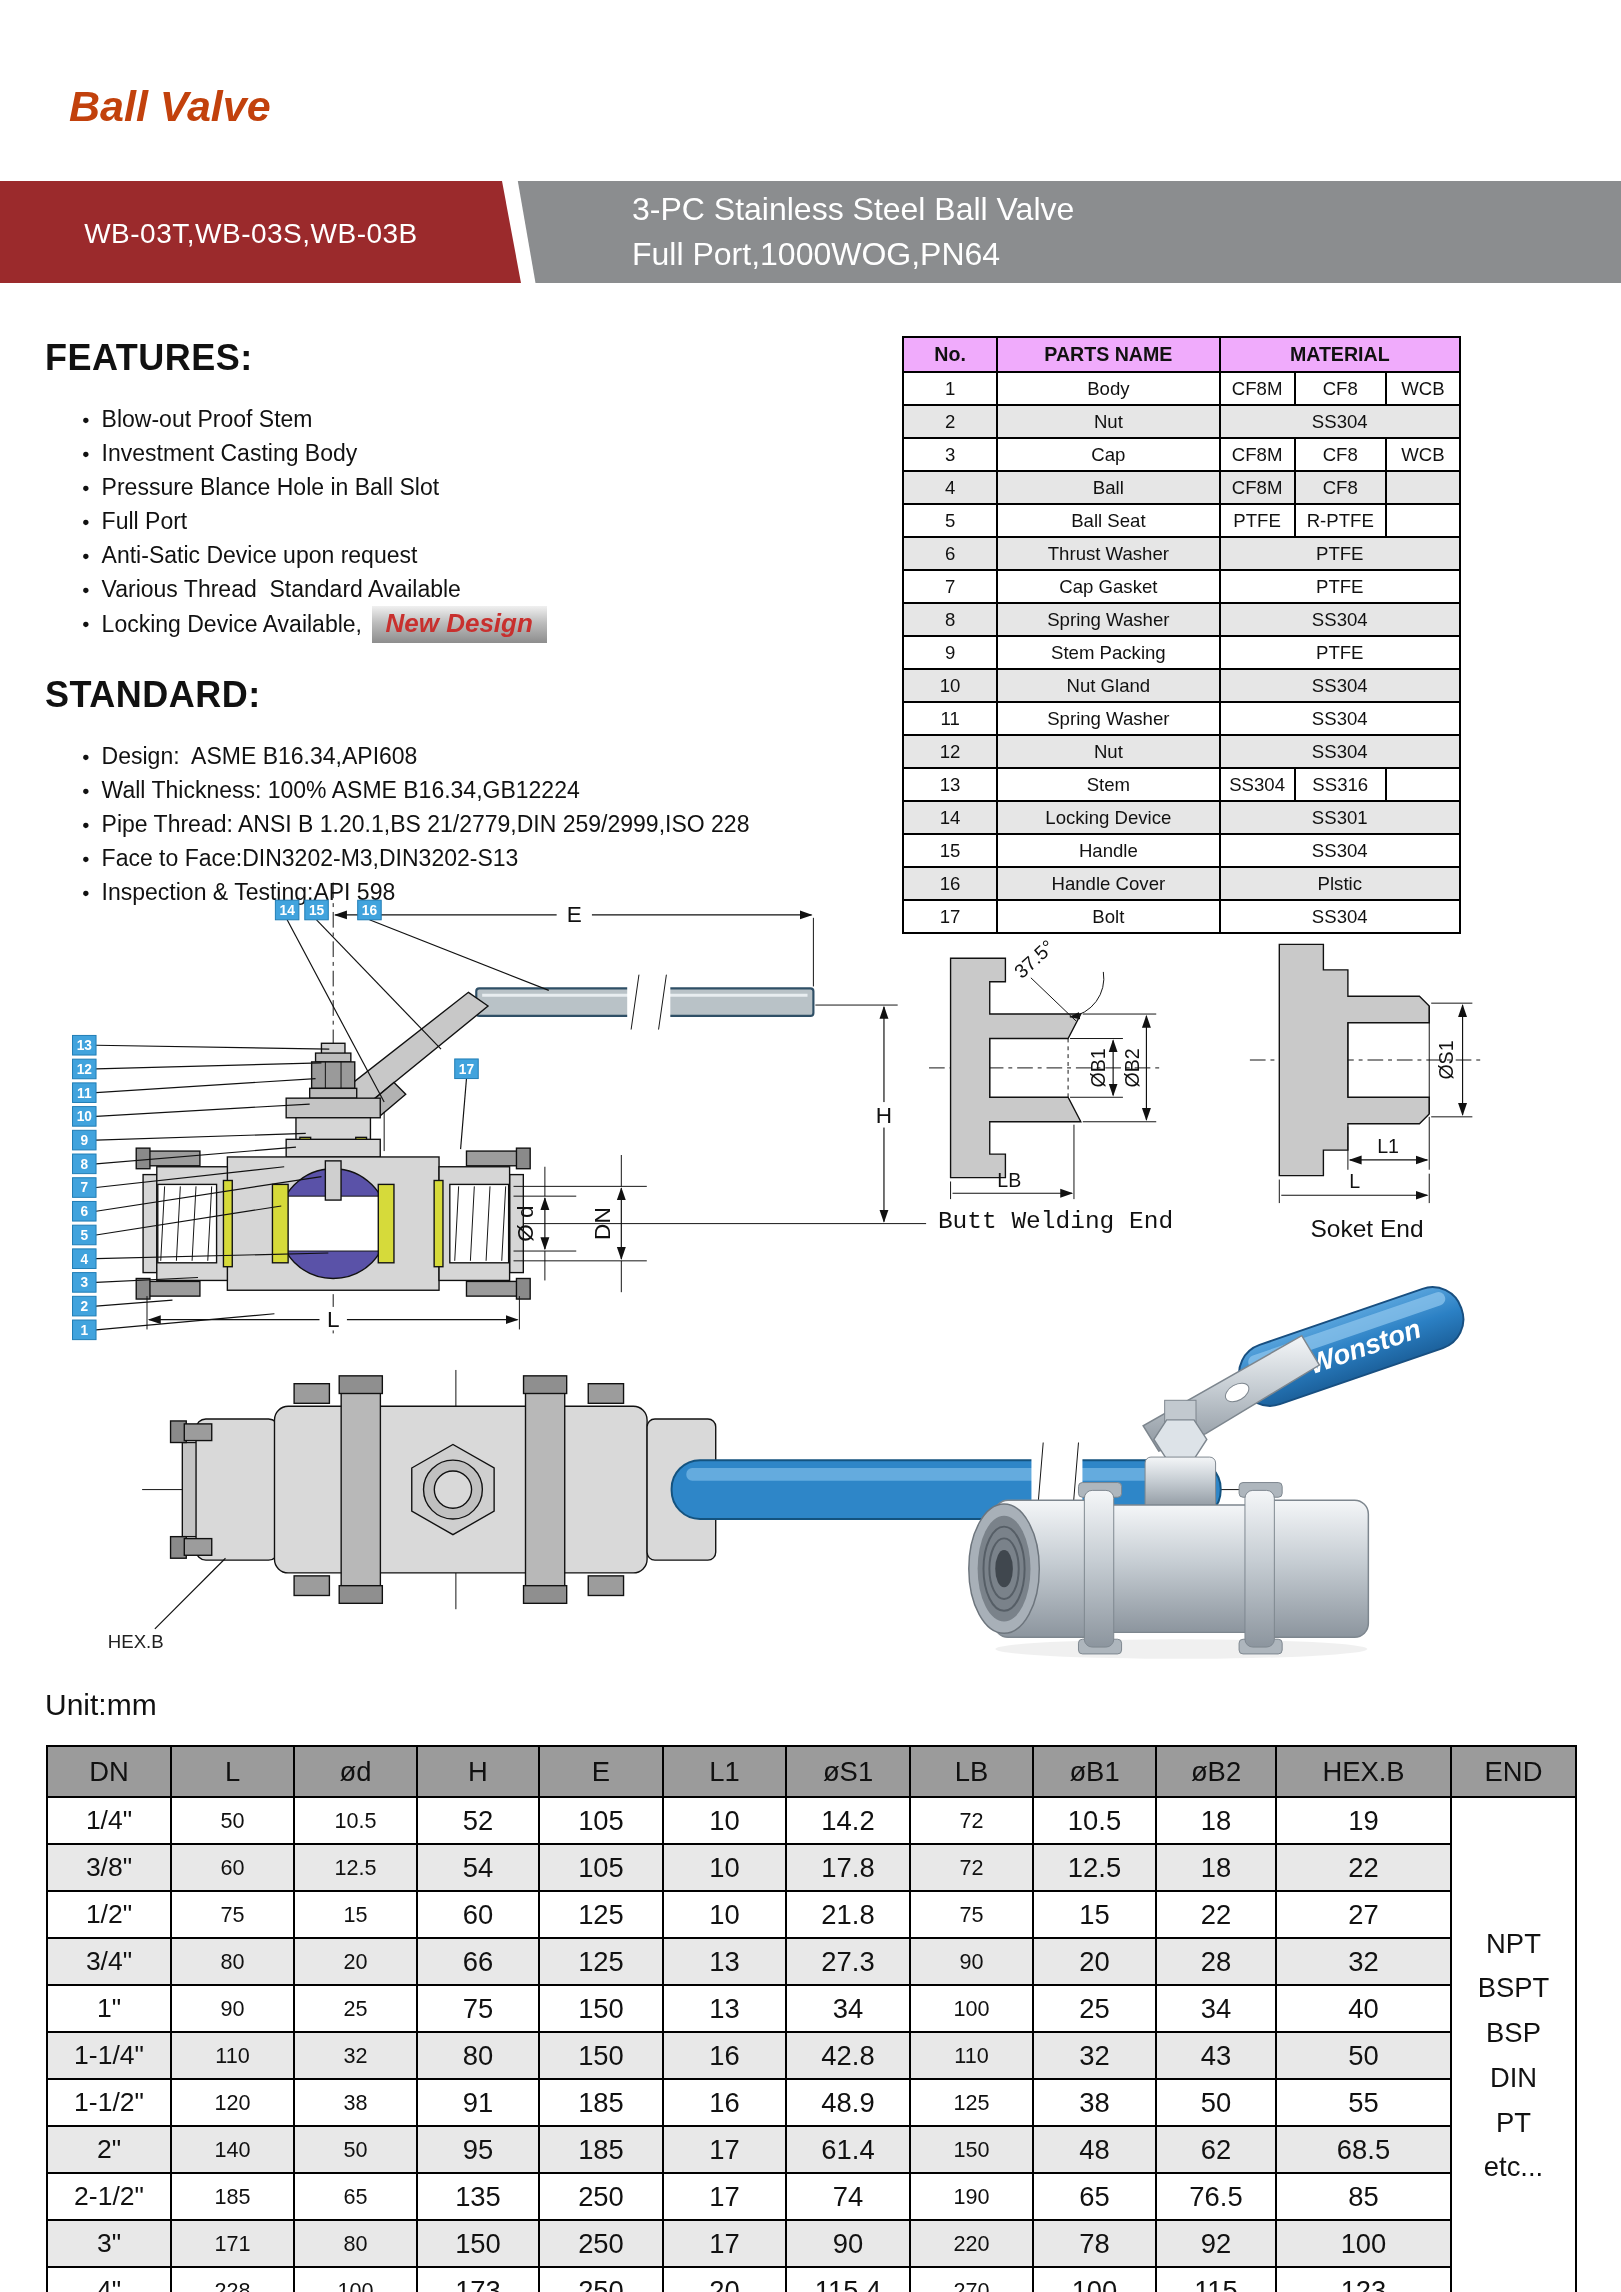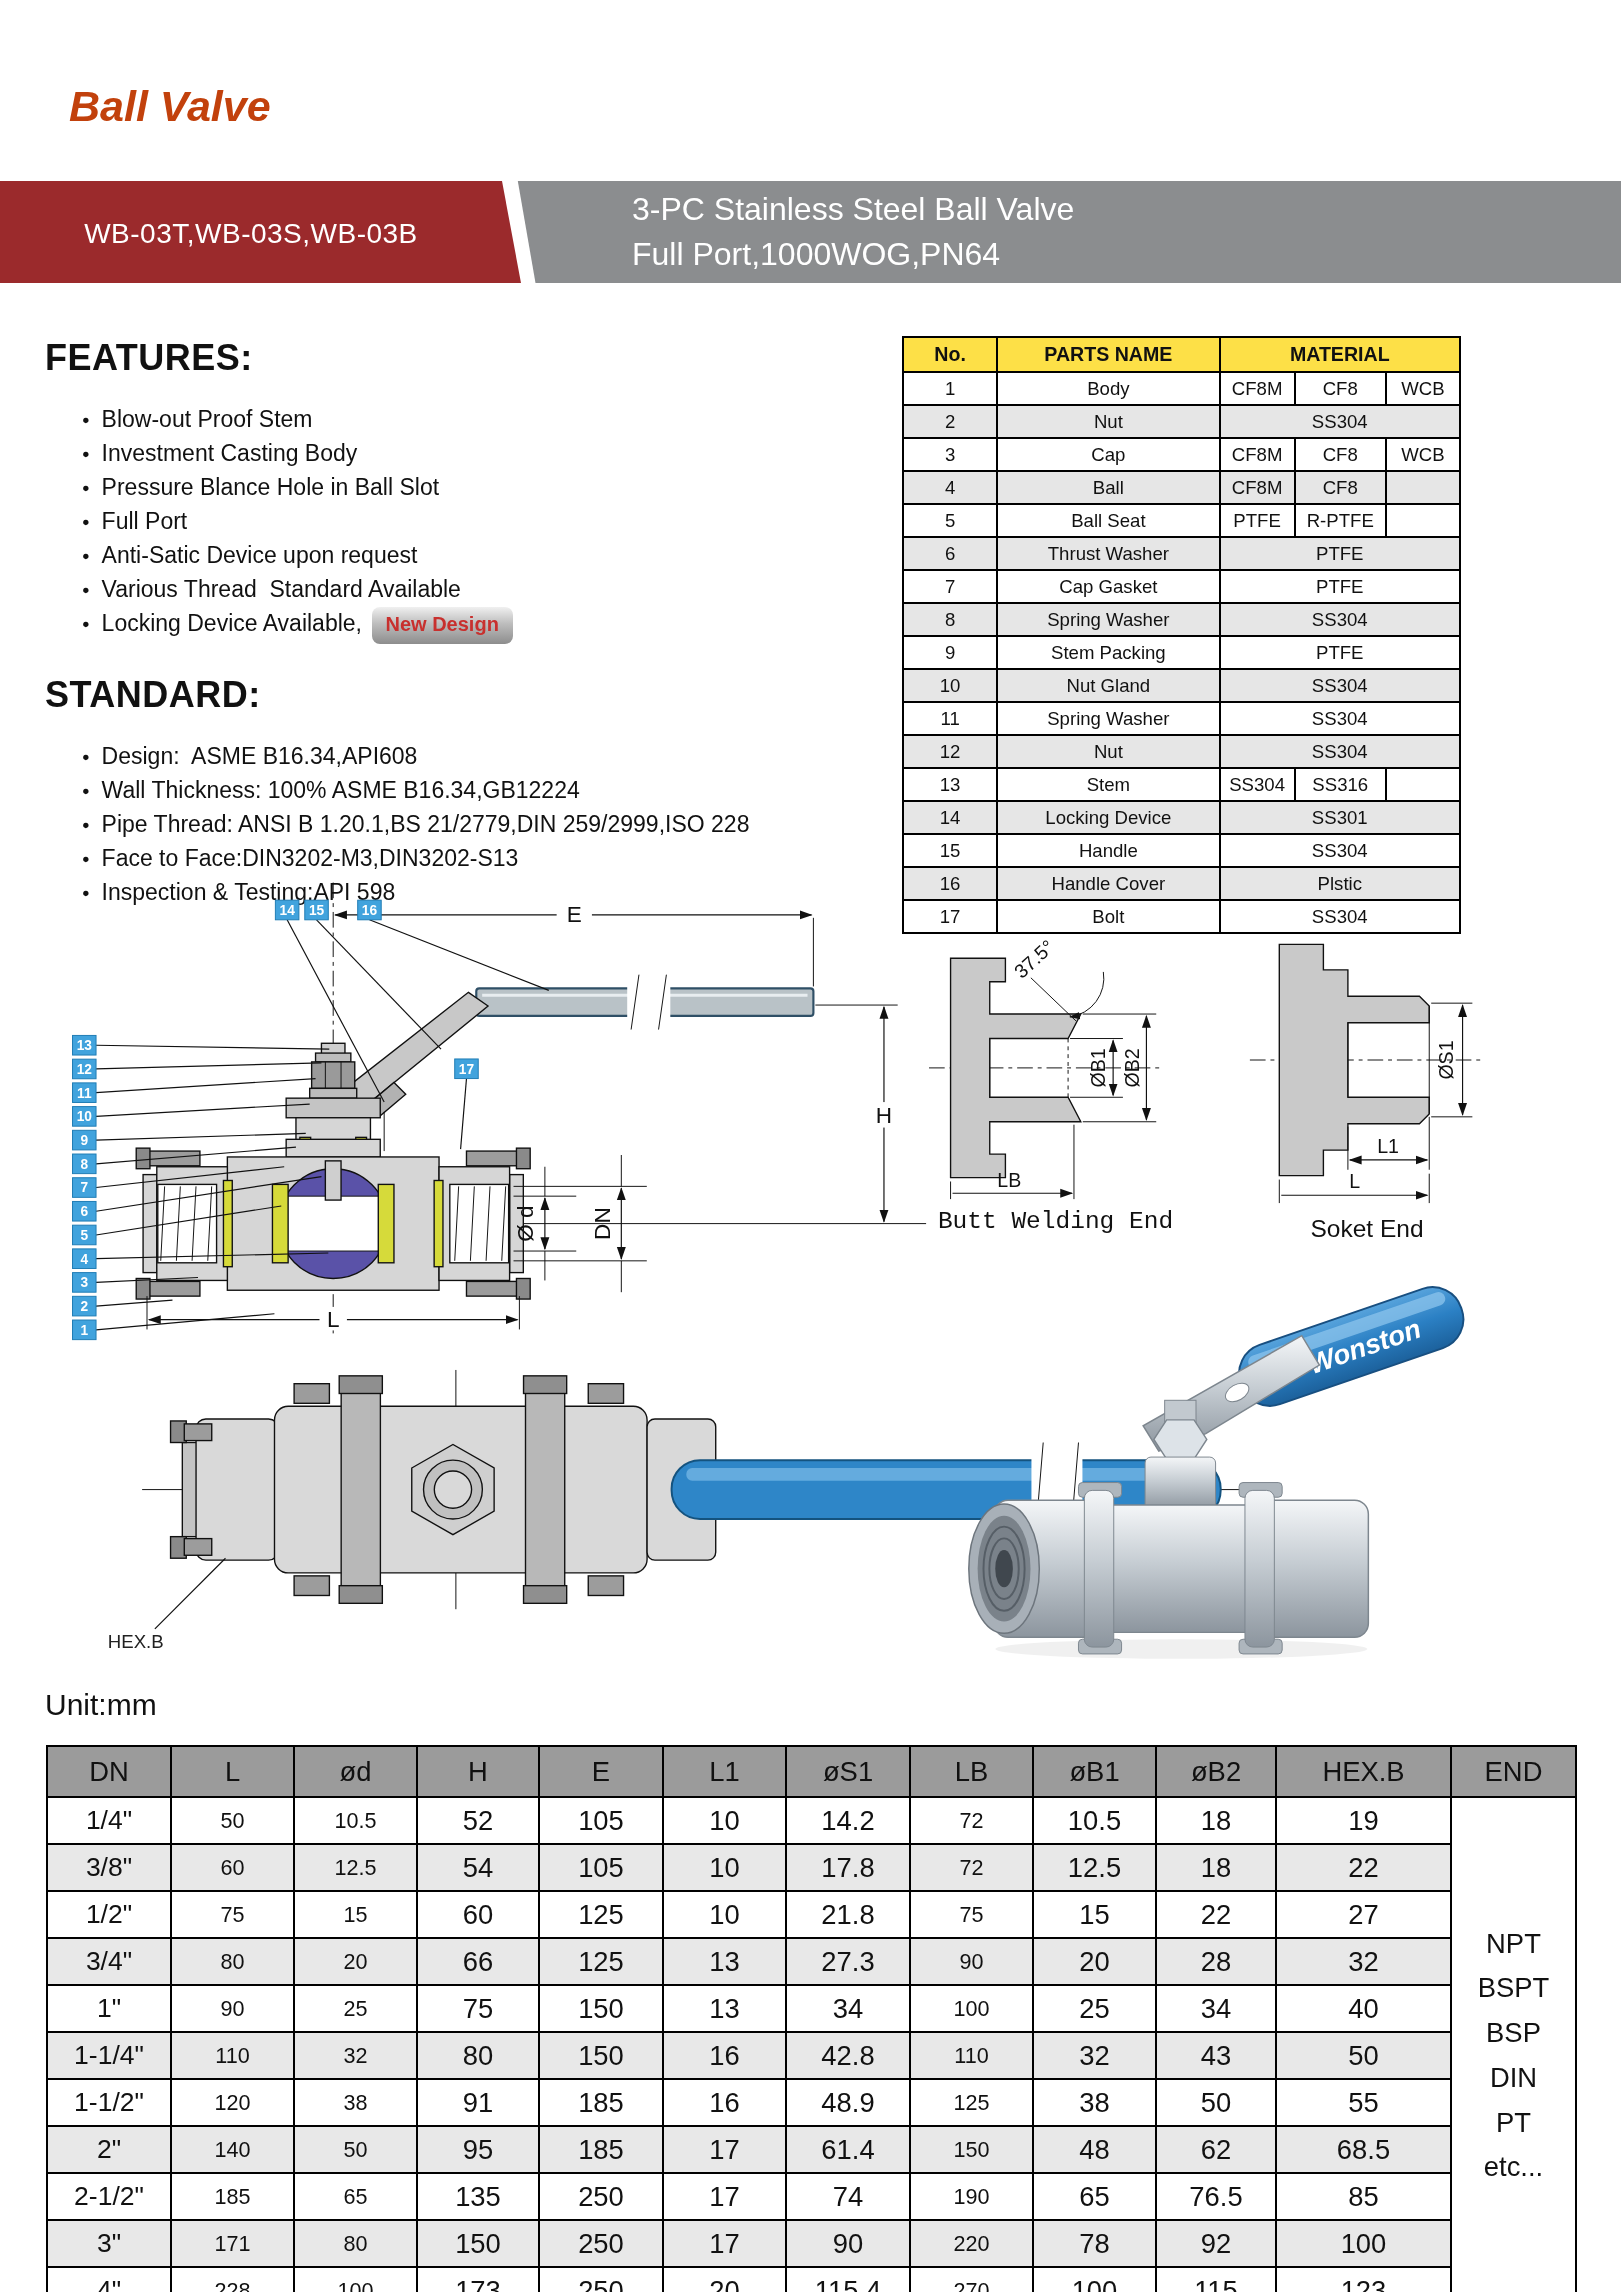--- a/index.html
+++ b/index.html
@@ -22,26 +22,26 @@
   .band .l2{position:absolute;left:632px;top:55px;color:#fff;font-size:32px;}
 
   
   .sec-head{font-size:36px;font-weight:bold;color:#111;letter-spacing:0.5px;}
   ul.bullets{list-style:none;margin:23px 0 0 0;padding:0 0 0 37px;}
   ul.bullets li{position:relative;padding-left:19.6px;font-size:23px;line-height:34px;color:#111;}
   ul.bullets li::before{content:"●";position:absolute;left:0;top:1px;font-size:12.7px;}
   ul.bullets li span.txt{white-space:pre-wrap;}
   .badge{display:inline-block;margin-left:9.8px;padding:0 13.7px 2.9px 13.7px;
          background:linear-gradient(180deg,#f0f0f0 0%,#bdbdbd 45%,#8d8d8d 100%);
-         color:#c8302e;font-weight:bold;font-size:20px;border-radius:8px;}
+         color:#c8302e;font-style:italic;font-weight:bold;font-size:26px;}
 
   
   table{border-collapse:collapse;table-layout:fixed;}
   .parts-table{width:559px;border:2.9px solid #000;}
-  .parts-table th{background:#fde047;font-size:19.6px;font-weight:bold;height:31px;border:2px solid #000;}
+  .parts-table th{background:#f0abfc;font-size:19.6px;font-weight:bold;height:31px;border:2px solid #000;}
   .parts-table td{border:2px solid #000;height:29px;text-align:center;font-size:18.6px;background:#fff;}
   .parts-table tr.alt td{background:#e6e6e6;}
   .dim-table{width:1530px;border:2.9px solid #000;}
   .dim-table th{background:#9b9b9b;font-size:27.4px;font-weight:normal;height:47px;border:2px solid #000;}
   .dim-table td{border:2px solid #000;height:43px;text-align:center;background:#fff;}
   .dim-table tr.alt td{background:#e8e8e8;}
   .dim-table td.c0{font-size:26.5px;}
   .dim-table td.c1,.dim-table td.c2,.dim-table td.c7{font-size:21.6px;}
   .dim-table td.c3,.dim-table td.c4,.dim-table td.c5,.dim-table td.c6,
   .dim-table td.c8,.dim-table td.c9,.dim-table td.c10{font-size:27.4px;}

